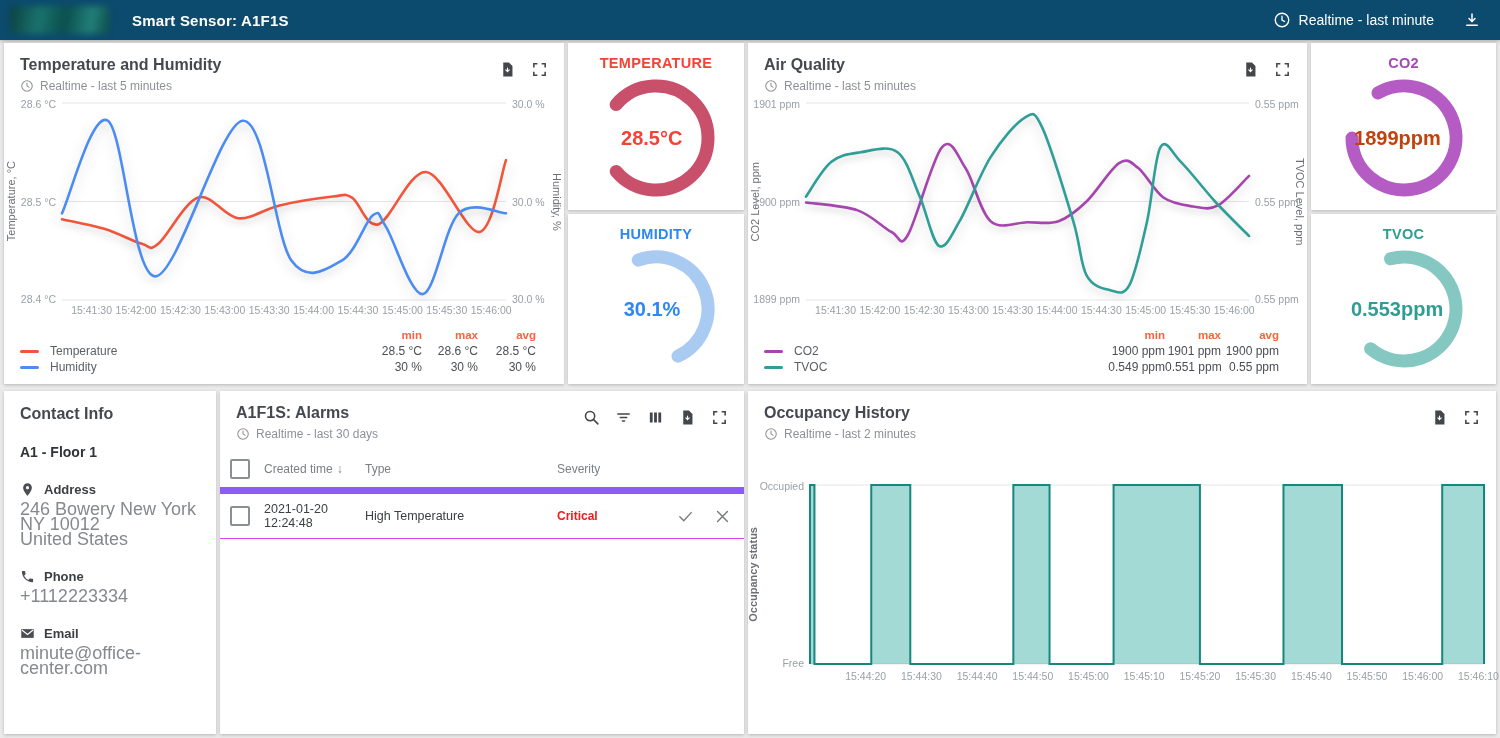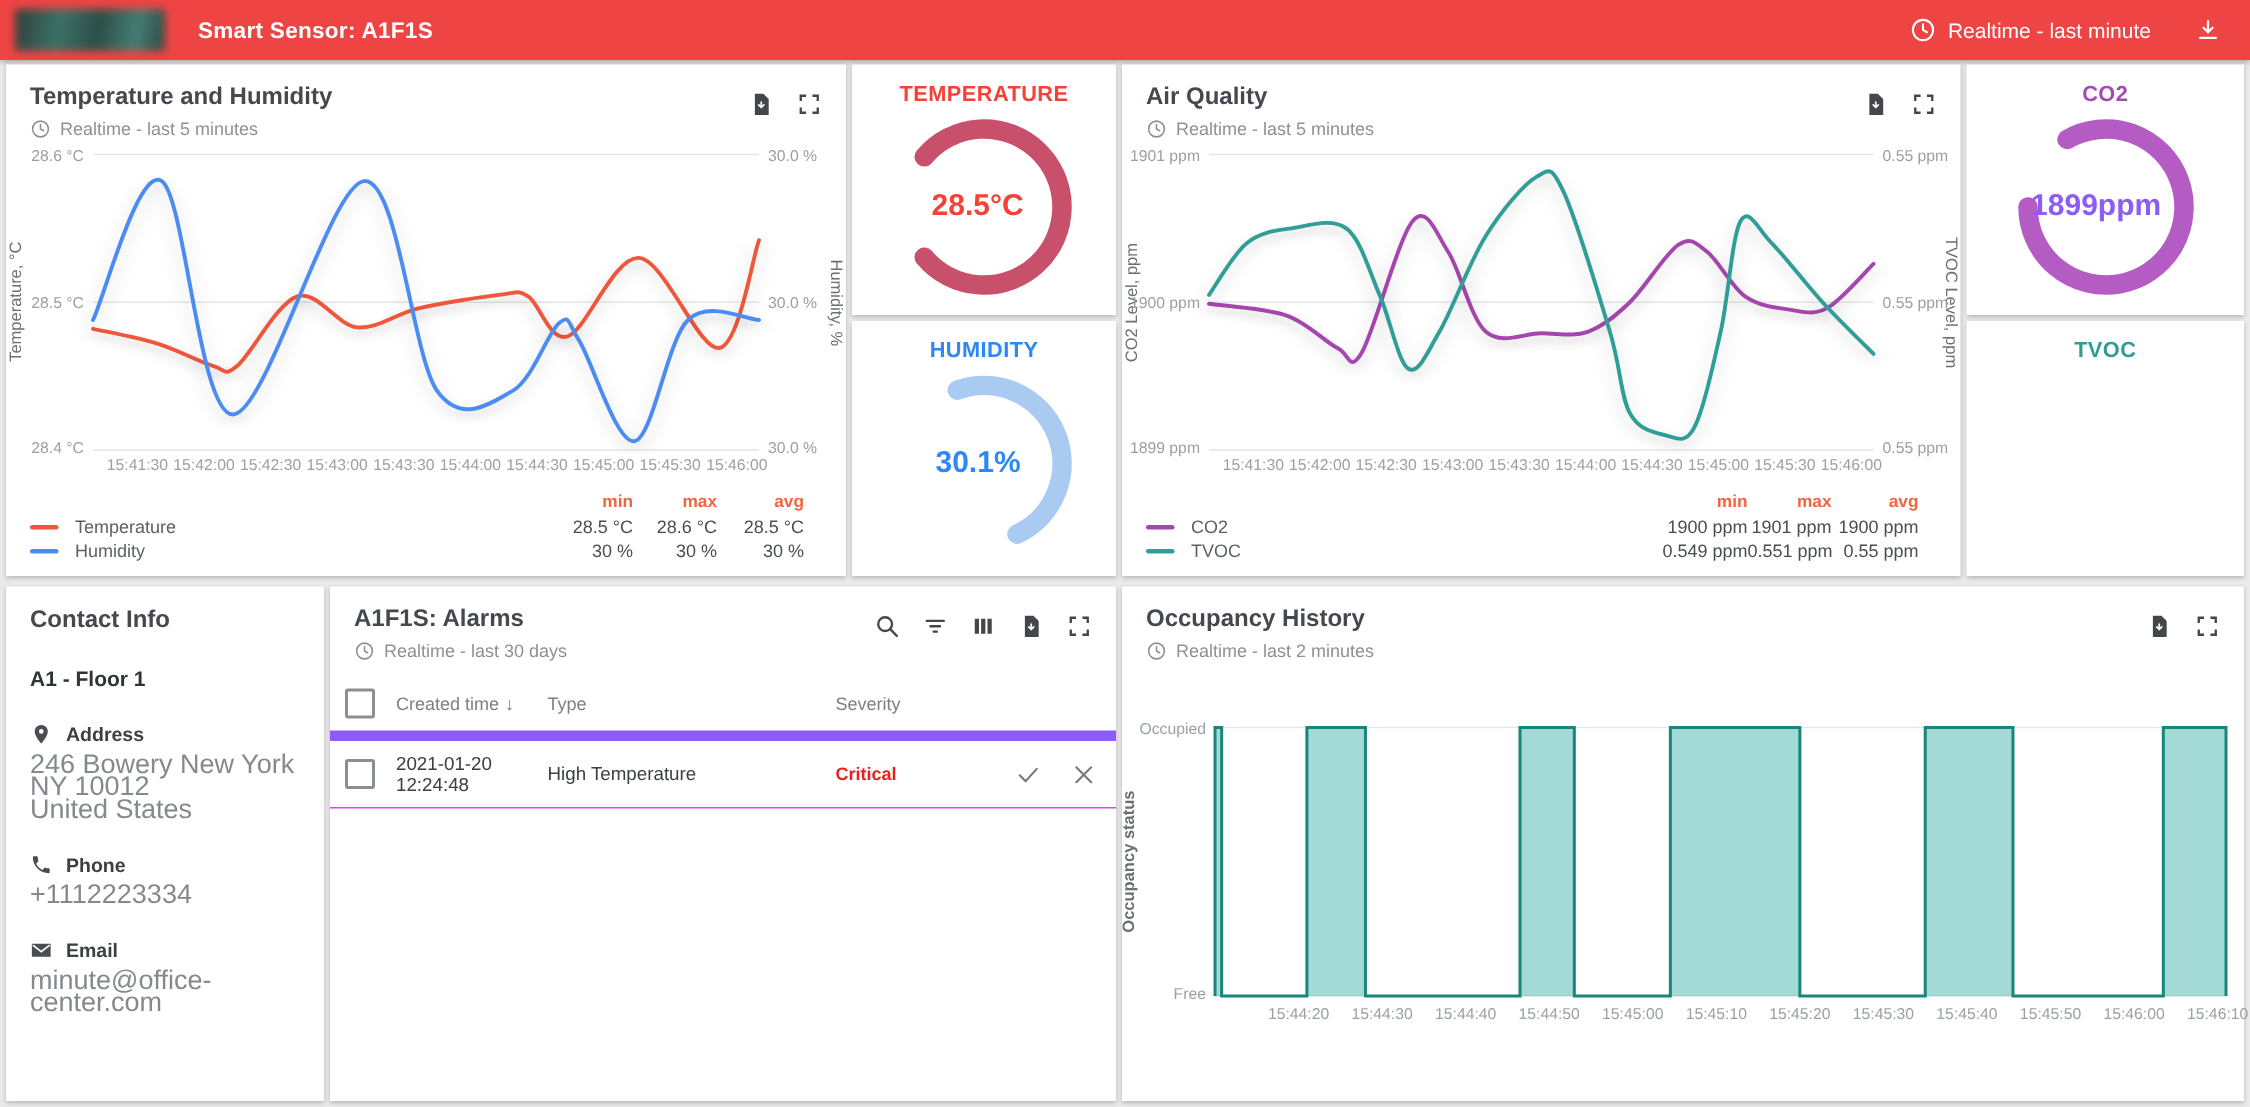--- a/index.html
+++ b/index.html
@@ -88,21 +88,21 @@
   .pg-btn svg{width:10px;height:14px;}
   
   .occ-wrap{display:grid;grid-template-columns:10px 52px 1fr 12px;margin-top:44px;height:179px;}
   .occ-wrap .yaxis-label{font-weight:700;font-size:11px;color:#6b6f74;}
   .occ-ticks{position:relative;height:15px;margin:6px 12px 0 62px;}
   .occ-legend{display:flex;align-items:center;margin:22px 0 0 14px;gap:28px;}
 </style>
 </head>
 <body>
 
-<header class="app-header" style="background:#ef4444">
+<header class="app-header" style="background:#0c4a6e">
   <div class="logo"></div>
   <div class="app-title">Smart Sensor: A1F1S</div>
   <div class="hd-spacer"></div>
   <div class="tw">
     <svg class="hd-icon" viewBox="0 0 24 24" fill="none" stroke="#fff" stroke-width="1.8">
         <circle cx="12" cy="12" r="9"></circle>
         <path d="M12 7v5l3.5 2" stroke-linecap="round"></path>
       </svg>
     <span>Realtime - last minute</span>
   </div>
@@ -301,25 +301,31 @@
     </div>
   </div>
 </section>
 
 <section class="card gauge-card" id="g-co2">
   <div class="gtitle" style="color: rgb(164, 73, 180);">CO2</div>
   <div class="gauge-box">
     <svg viewBox="0 0 130 130">
         <path d="M39.00 19.97 A52 52 0 1 1 13.00 65.00" fill="none" stroke="#b45cc4" stroke-width="13" stroke-linecap="round"></path>
       </svg>
-    <span class="gvalue" style="color: #8b5cf6;">1899ppm</span>
+    <span class="gvalue" style="color: #c2410c;">1899ppm</span>
   </div>
 </section>
 <section class="card gauge-card" id="g-tvoc">
   <div class="gtitle" style="color: rgb(47, 157, 147);">TVOC</div>
+  <div class="gauge-box">
+    <svg viewBox="0 0 130 130">
+        <path d="M51.54 14.77 A52 52 0 1 1 31.58 104.83" fill="none" stroke="#85c8c1" stroke-width="13" stroke-linecap="round"></path>
+      </svg>
+    <span class="gvalue" style="color: rgb(47, 157, 147);">0.553ppm</span>
+  </div>
 </section>
 
 <section class="card" id="p-contact">
   <div class="contact-body">
     <div class="c-title">Contact Info</div>
     <div class="c-floor">A1 - Floor 1</div>
     <div class="c-sec">
       <div class="c-lab">
         <svg viewBox="0 0 24 24">
             <path fill="#4a4e52" d="M12 2a7 7 0 0 0-7 7c0 5.2 7 13 7 13s7-7.8 7-13a7 7 0 0 0-7-7zm0 9.5A2.5 2.5 0 1 1 12 6.5a2.5 2.5 0 0 1 0 5z"></path>

